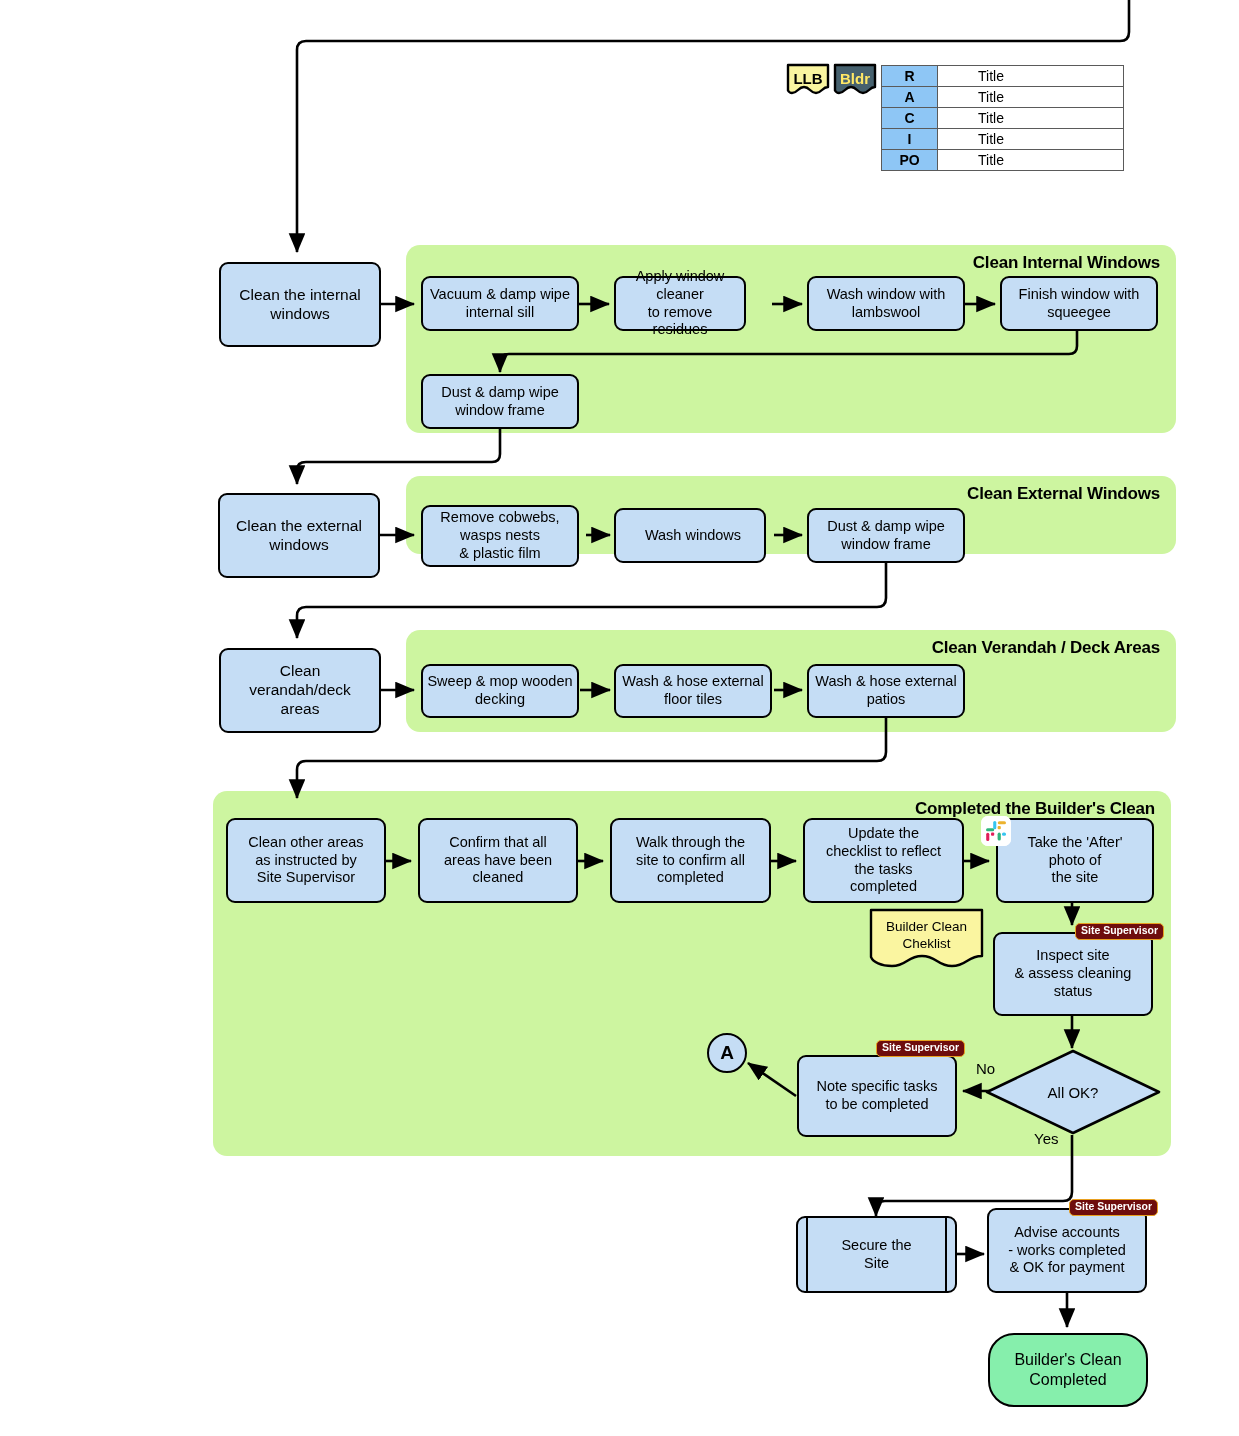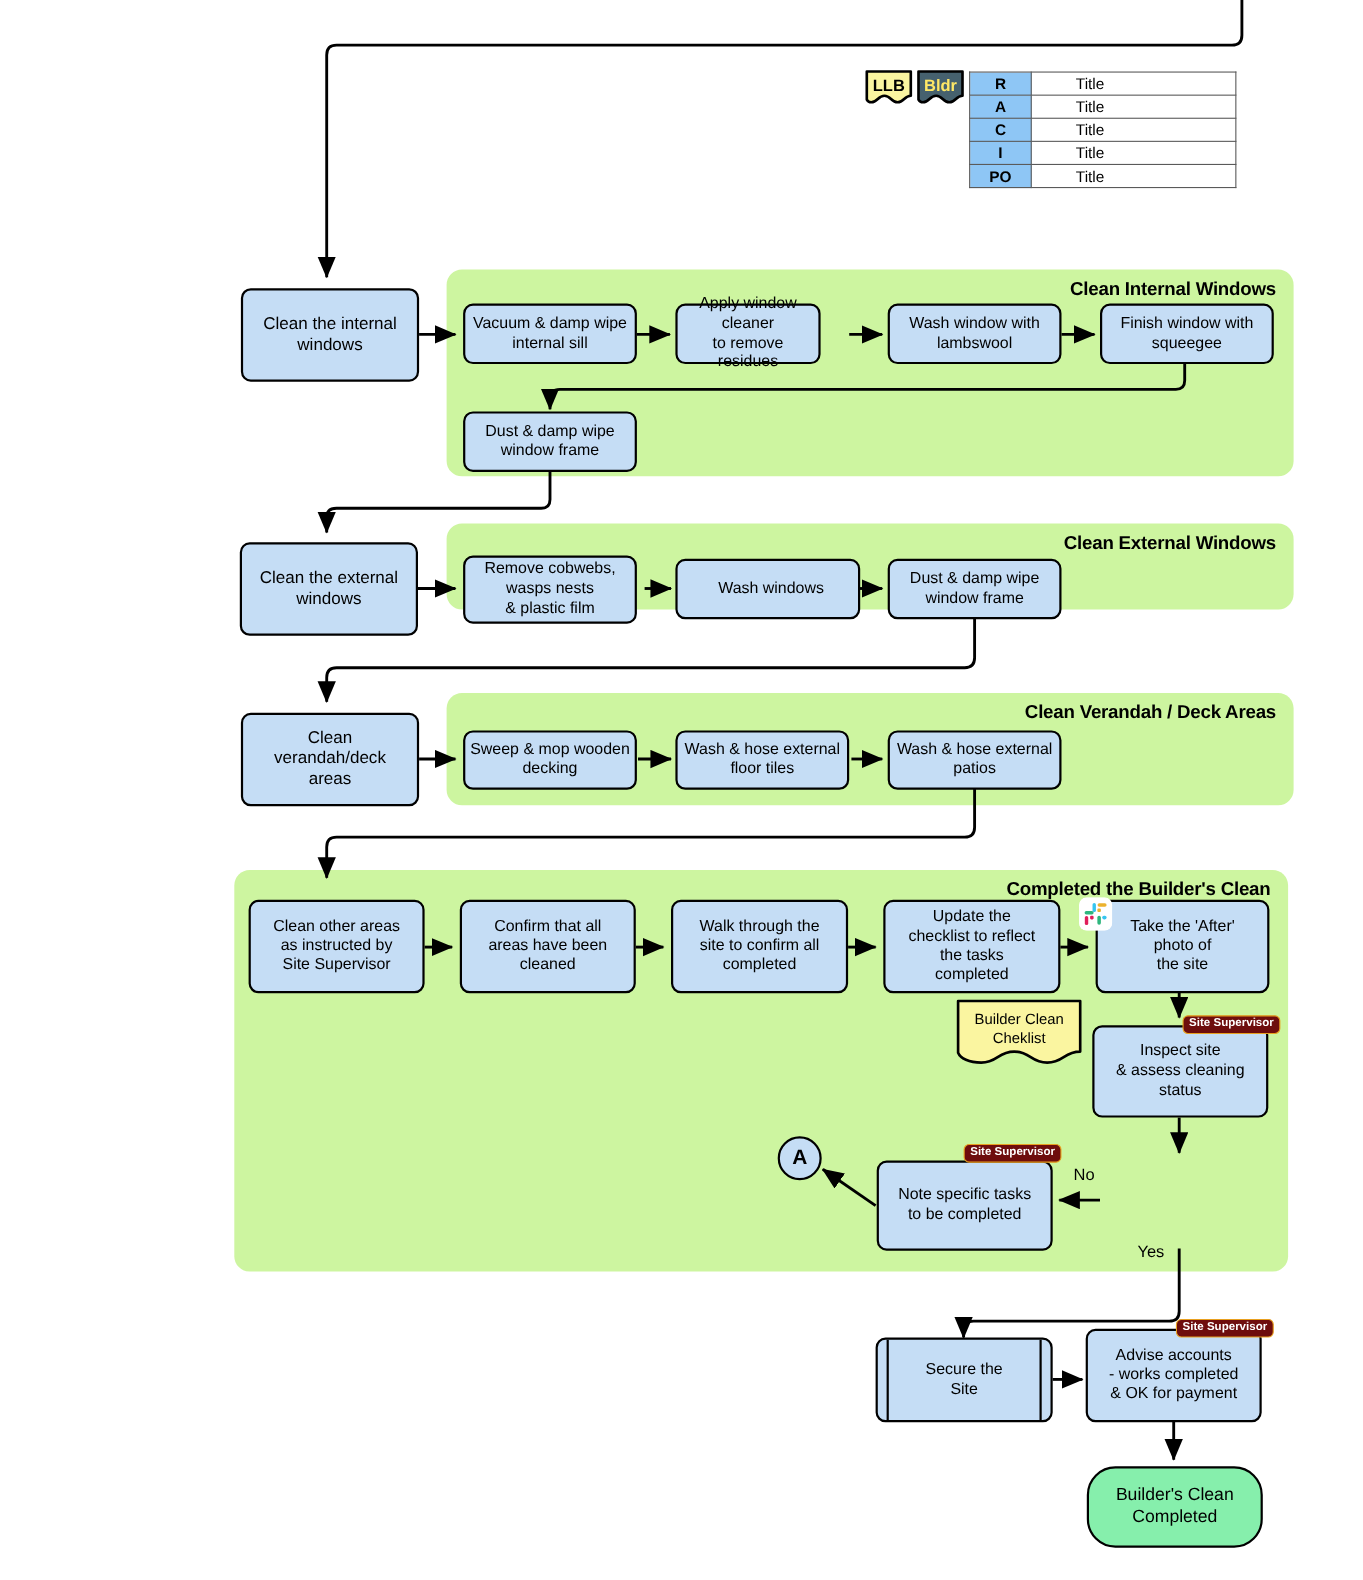--- a/index.html
+++ b/index.html
@@ -260,21 +260,21 @@
   <div class="node" style="left:807px; top:276px; width:158px; height:55px;">Wash window with<br>lambswool</div>
 
   <div class="node" style="left:1000px; top:276px; width:158px; height:55px;">Finish window with<br>squeegee</div>
 
   <div class="node" style="left:421px; top:374px; width:158px; height:55px;">Dust &amp; damp wipe<br>window frame</div>
 
   <div class="node start-node" style="left:218px; top:493px; width:162px; height:85px;">Clean the external<br>windows</div>
 
   <div class="node" style="left:421px; top:505px; width:158px; height:62px;">Remove cobwebs,<br>wasps nests<br>&amp; plastic film</div>
 
-  <div class="node" style="left:614px; top:508px; width:168px; height:55px;padding-left:10px;">Wash windows</div>
+  <div class="node" style="left:614px; top:508px; width:152px; height:55px;padding-left:10px;">Wash windows</div>
 
   <div class="node" style="left:807px; top:508px; width:158px; height:55px;">Dust &amp; damp wipe<br>window frame</div>
 
   <div class="node start-node" style="left:219px; top:648px; width:162px; height:85px;">Clean<br>verandah/deck<br>areas</div>
 
   <div class="node" style="left:421px; top:664px; width:158px; height:54px;">Sweep &amp; mop wooden<br>decking</div>
 
   <div class="node" style="left:614px; top:664px; width:158px; height:54px;">Wash &amp; hose external<br>floor tiles</div>
 
   <div class="node" style="left:807px; top:664px; width:158px; height:54px;">Wash &amp; hose external<br>patios</div>
@@ -308,20 +308,26 @@
   <div class="note" style="left:869px; top:908px; width:115px; height:62px;">
     <svg width="115" height="62" viewBox="0 0 115 62">
       <path d="M2,2 H113 V48 C98,48 98,58 83,58 C68,58 68,48 53,48 C38,48 38,58 23,58 C12,58 4,54 2,49 Z" fill="#faf5a0" stroke="#000" stroke-width="2.4" stroke-linejoin="round"></path>
     </svg>
     <div class="ntext" style="height:48px;">Builder Clean<br>Cheklist</div>
   </div>
 
   <div class="node" style="left:993px; top:932px; width:160px; height:84px;">Inspect site<br>&amp; assess cleaning<br>status</div>
   <div class="role-badge" style="left:1075px; top:923px;">Site Supervisor</div>
 
+  <div class="diamond" style="left:984px; top:1048px; width:178px; height:88px;">
+    <svg width="178" height="88" viewBox="0 0 178 88">
+      <polygon points="89,3 175,44 89,85 3,44" fill="#c5ddf5" stroke="#000" stroke-width="2.6" stroke-linejoin="round"></polygon>
+    </svg>
+    <div class="dtext">All OK?</div>
+  </div>
 
   <div class="edge-label" style="left:976px; top:1060px;">No</div>
   <div class="edge-label" style="left:1034px; top:1130px;">Yes</div>
 
   <div class="node" style="left:797px; top:1055px; width:160px; height:82px;">Note specific tasks<br>to be completed</div>
   <div class="role-badge" style="left:876px; top:1040px;">Site Supervisor</div>
 
   <div class="connector-circle" style="left:707px; top:1033px; width:36px; height:36px;">A</div>
 
   <div class="node subprocess" style="left:796px; top:1216px; width:161px; height:77px;">Secure the<br>Site</div>

